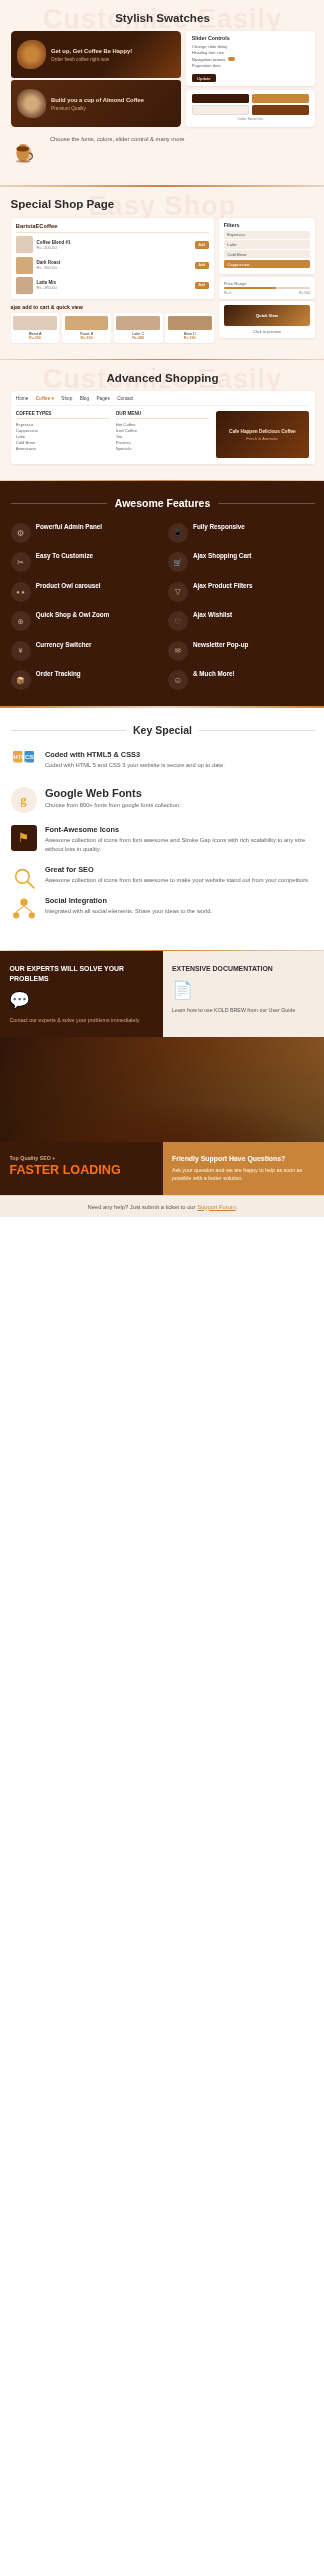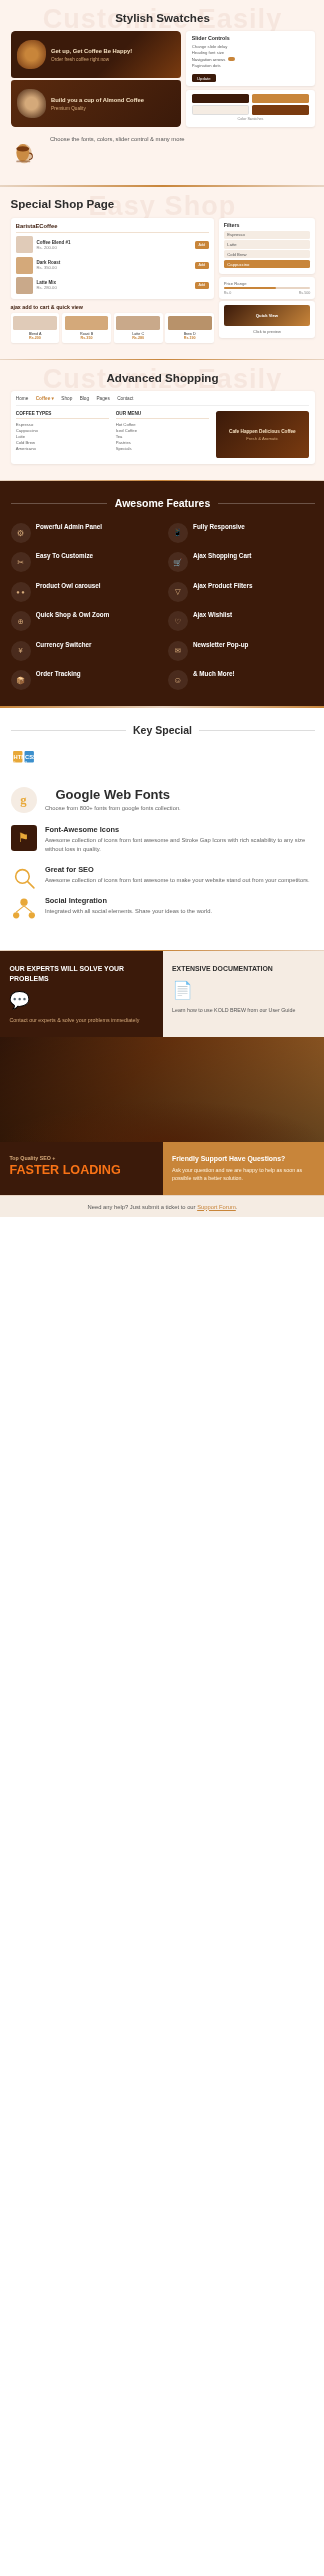--- a/index.html
+++ b/index.html
@@ -324,28 +324,32 @@
     <div style="width:26px;height:26px;flex-shrink:0;display:flex;align-items:center;justify-content:center;">
       <svg width="25" height="25" viewBox="0 0 48 48">
         <rect x="4" y="2" width="18" height="22" rx="2" fill="#e8a838"></rect>
         <text x="5" y="18" font-size="11" font-weight="900" fill="#fff">HTML</text>
         <text x="5" y="26" font-size="7" fill="#fff">5</text>
         <rect x="26" y="2" width="18" height="22" rx="2" fill="#3b8fcc"></rect>
         <text x="27" y="18" font-size="11" font-weight="900" fill="#fff">CSS</text>
         <text x="27" y="26" font-size="7" fill="#fff">3</text>
       </svg>
     </div>
+    <div>
+      <div style="font-size:7.4px;font-weight:700;color:#2d2d2d;margin-bottom:2.1px;">Coded with HTML5 &amp; CSS3</div>
+      <div style="font-size:5.8px;color:#666;line-height:1.5;">Coded with HTML 5 and CSS 3 your website is secure and up to date.</div>
+    </div>
   </div>
 
   <div style="display:flex;gap:8.4px;align-items:flex-start;margin-bottom:11.6px;">
     <div style="width:26px;height:26px;flex-shrink:0;display:flex;align-items:center;justify-content:center;background:#f5ece3;border-radius:50%;">
       <span style="font-size:12.6px;font-weight:900;color:#e8a838;font-family:serif;">g</span>
     </div>
     <div>
-      <div style="font-size:13px;font-weight:700;color:#2d2d2d;margin-bottom:2.1px;text-align:center;">Google Web Fonts</div>
+      <div style="font-size:11px;font-weight:700;color:#2d2d2d;margin-bottom:2.1px;">Google Web Fonts</div>
       <div style="font-size:5.8px;color:#666;line-height:1.5;">Choose from 800+ fonts from google fonts collection.</div>
     </div>
   </div>
 
   <div style="display:flex;gap:8.4px;align-items:flex-start;margin-bottom:11.6px;">
     <div style="width:26px;height:26px;flex-shrink:0;display:flex;align-items:center;justify-content:center;background:#3b1a0a;border-radius:3.2px;">
       <span style="font-size:12.6px;color:#e8a838;">⚑</span>
     </div>
     <div>
       <div style="font-size:7.4px;font-weight:700;color:#2d2d2d;margin-bottom:2.1px;">Font-Awesome Icons</div>

